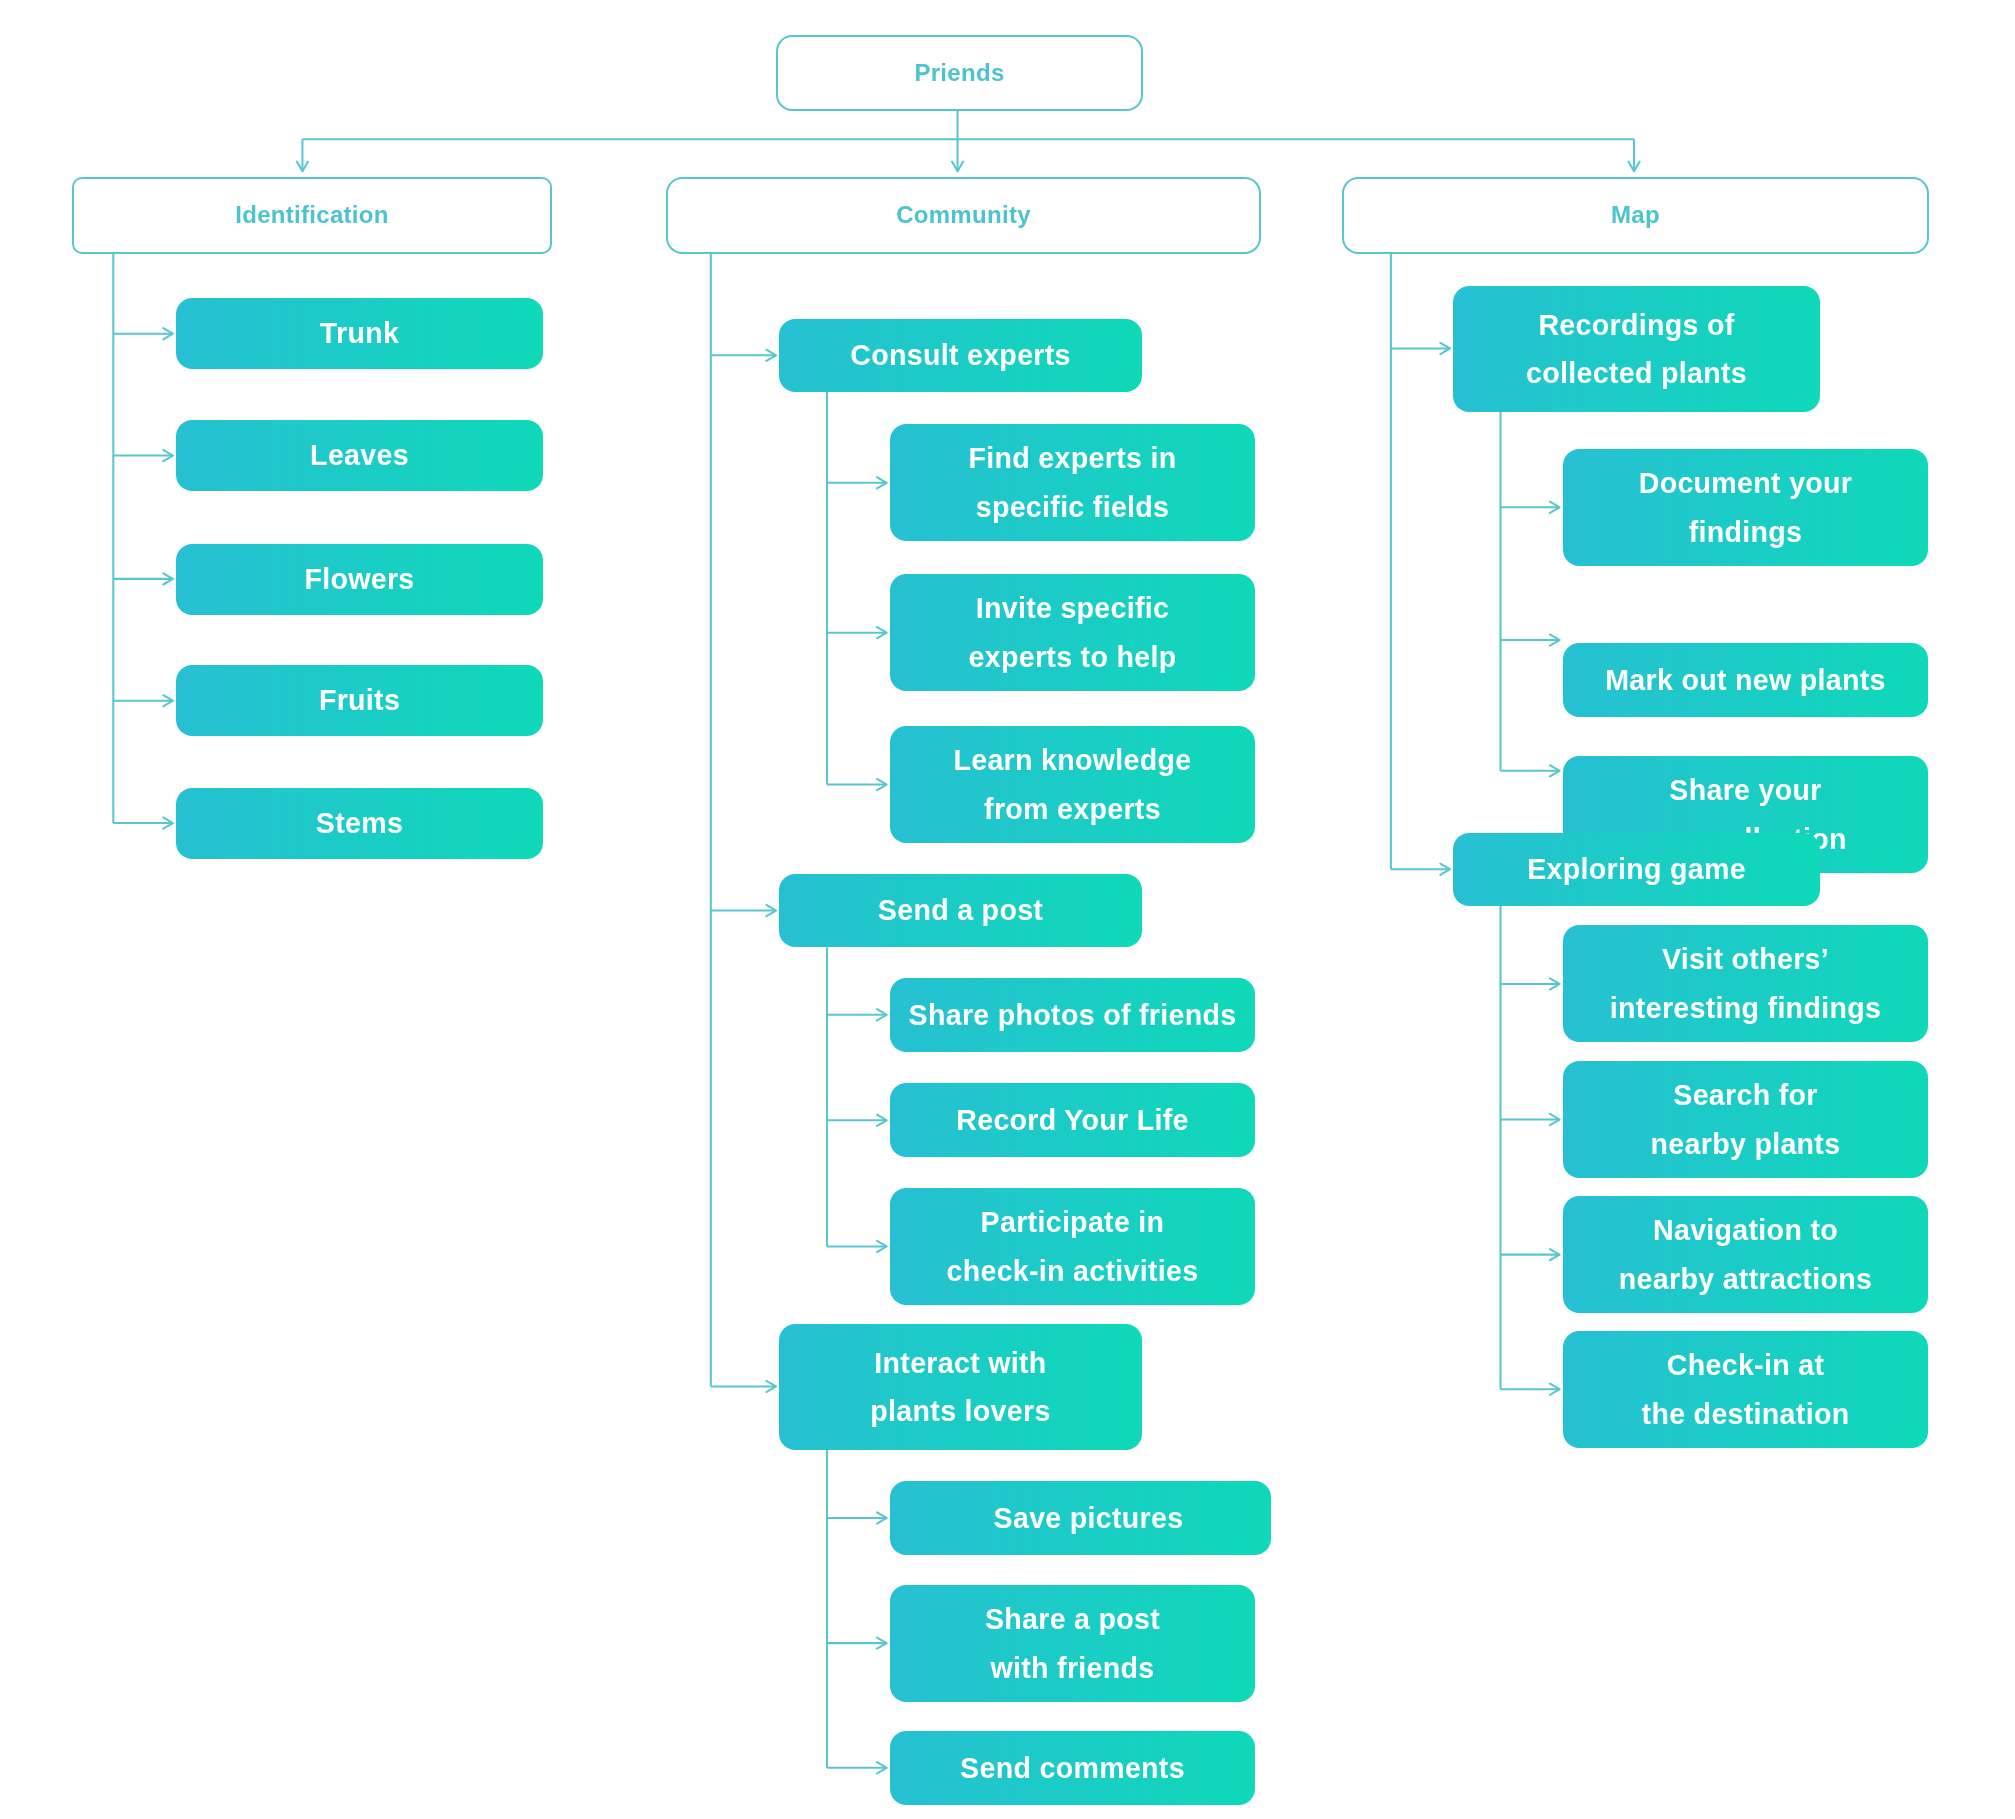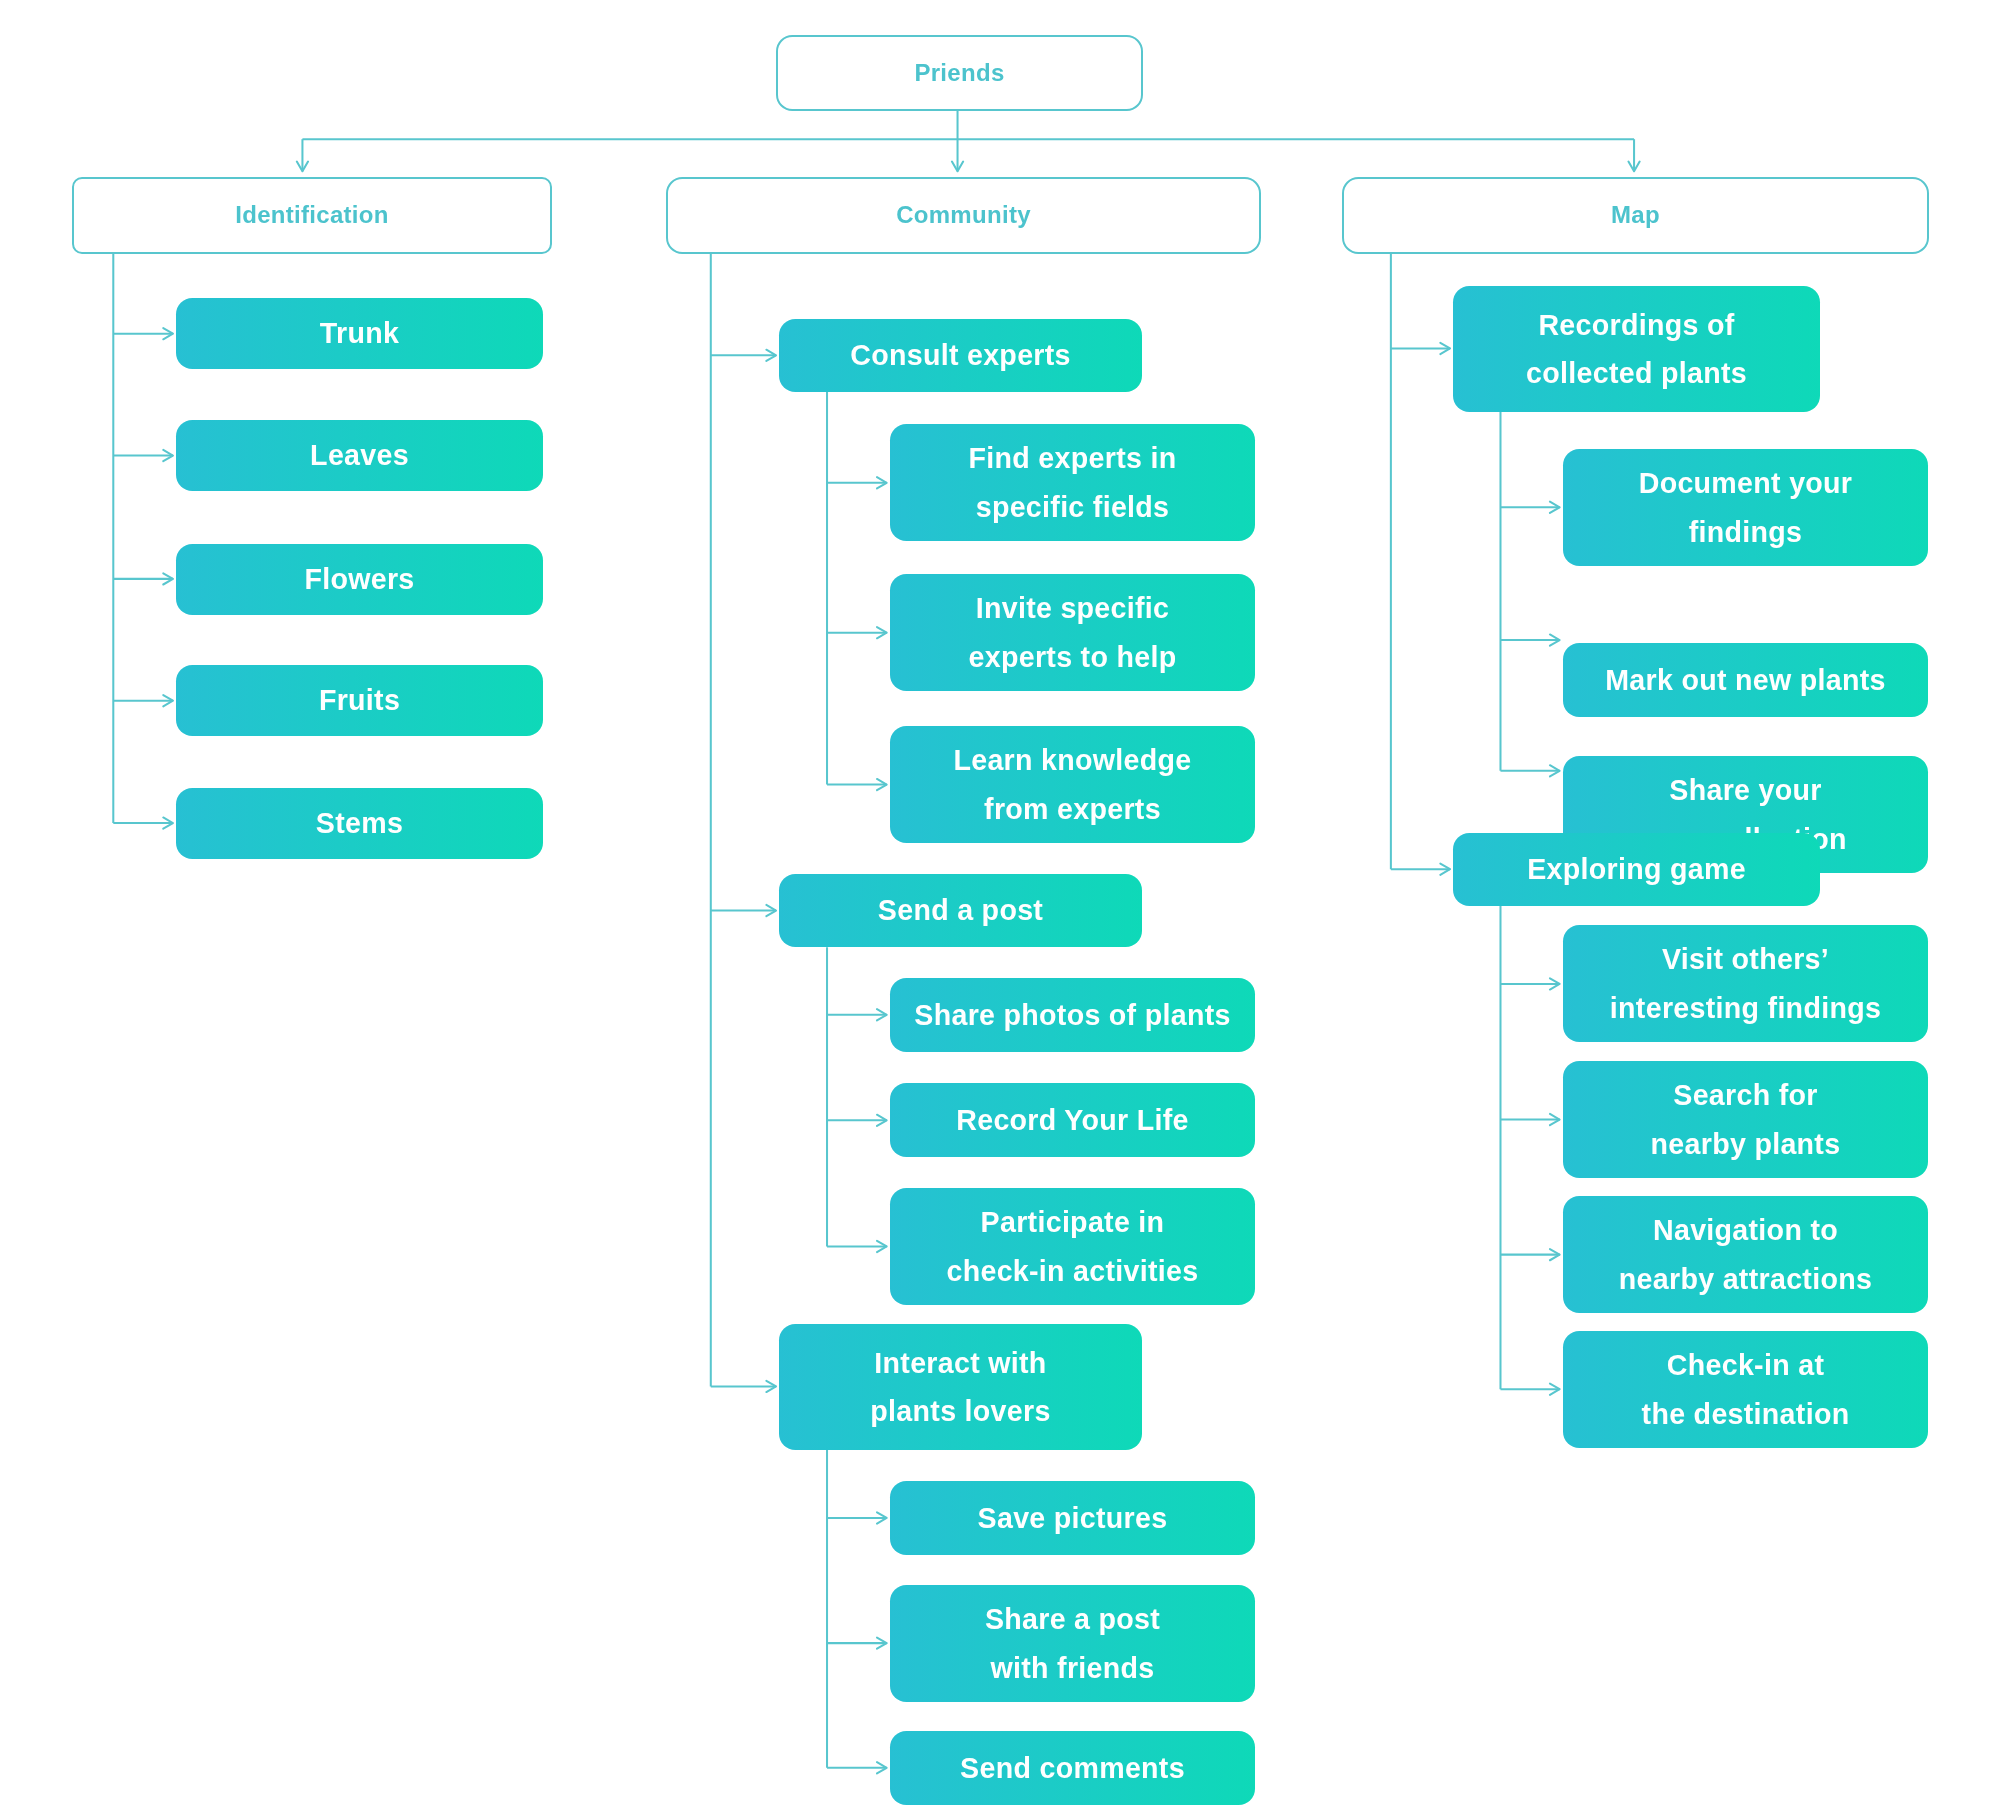--- a/index.html
+++ b/index.html
@@ -96,27 +96,27 @@
     <div class="node" style="left: 176px; top: 788px; width: 367px; height: 71px;"><span>Stems</span></div>
     <div class="node outline" style="left: 666px; top: 177px; width: 591px; height: 73px;"><span>Community</span></div>
     <div class="node" style="left: 779px; top: 319px; width: 363px; height: 73px;"><span>Consult experts</span></div>
     <div class="node" style="left: 890px; top: 424px; width: 365px; height: 117px;"><span>Find experts in
 specific fields</span></div>
     <div class="node" style="left: 890px; top: 574px; width: 365px; height: 117px;"><span>Invite specific
 experts to help</span></div>
     <div class="node" style="left: 890px; top: 726px; width: 365px; height: 117px;"><span>Learn knowledge
 from experts</span></div>
     <div class="node" style="left: 779px; top: 874px; width: 363px; height: 73px;"><span>Send a post</span></div>
-    <div class="node" style="left: 890px; top: 978px; width: 365px; height: 74px;"><span>Share photos of plants</span></div>
+    <div class="node" style="left: 890px; top: 978px; width: 365px; height: 74px;"><span>Share photos of friends</span></div>
     <div class="node" style="left: 890px; top: 1083px; width: 365px; height: 74px;"><span>Record Your Life</span></div>
     <div class="node" style="left: 890px; top: 1188px; width: 365px; height: 117px;"><span>Participate in
 check-in activities</span></div>
     <div class="node" style="left: 779px; top: 1324px; width: 363px; height: 126px;"><span>Interact with
 plants lovers</span></div>
-    <div class="node" style="left: 890px; top: 1481px; width: 365px; height: 74px;"><span>Save pictures</span></div>
+    <div class="node" style="left: 890px; top: 1481px; width: 365px; height: 74px; padding-left: 16px;"><span>Save pictures</span></div>
     <div class="node" style="left: 890px; top: 1585px; width: 365px; height: 117px;"><span>Share a post
 with friends</span></div>
     <div class="node" style="left: 890px; top: 1731px; width: 365px; height: 74px;"><span>Send comments</span></div>
     <div class="node outline" style="left: 1342px; top: 177px; width: 583px; height: 73px;"><span>Map</span></div>
     <div class="node" style="left: 1453px; top: 286px; width: 367px; height: 126px;"><span>Recordings of
 collected plants</span></div>
     <div class="node" style="left: 1563px; top: 449px; width: 365px; height: 117px;"><span>Document your
 findings</span></div>
     <div class="node" style="left: 1563px; top: 603px; width: 365px; height: 74px; margin-top: 40px;"><span>Mark out new plants</span></div>
     <div class="node" style="left: 1563px; top: 712px; width: 365px; height: 117px; margin-top: 44px;"><span>Share your

